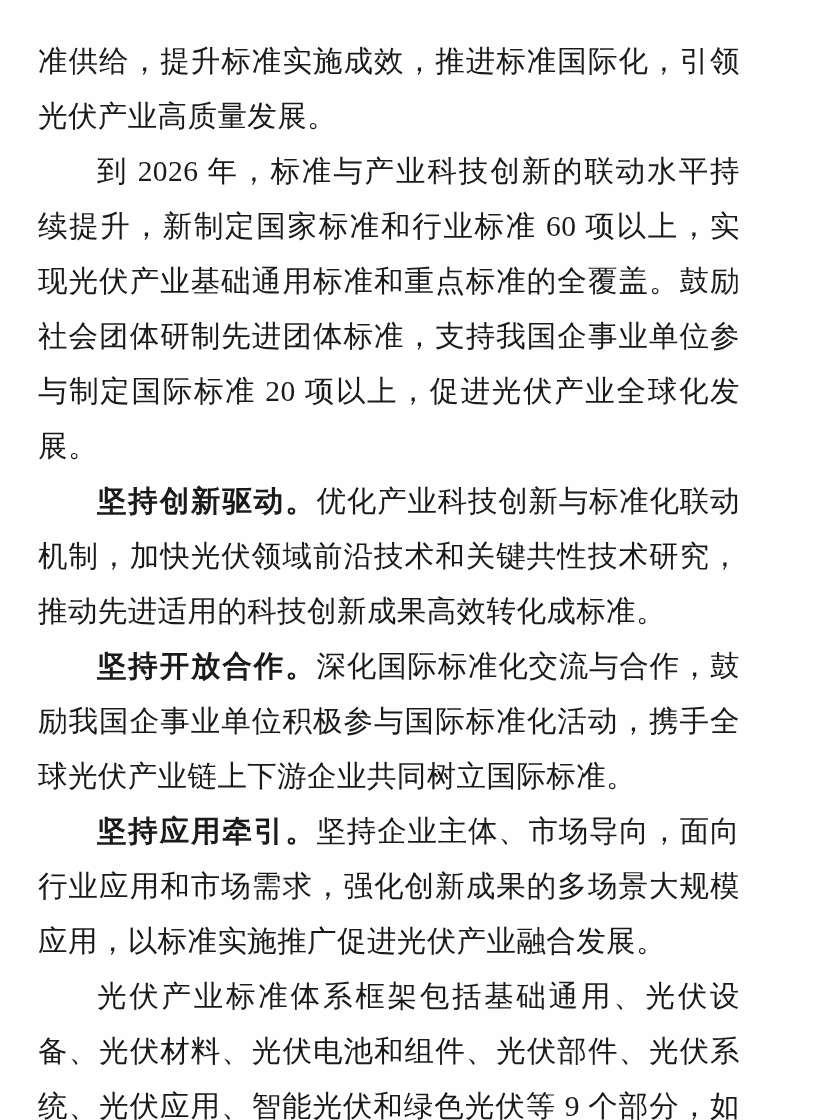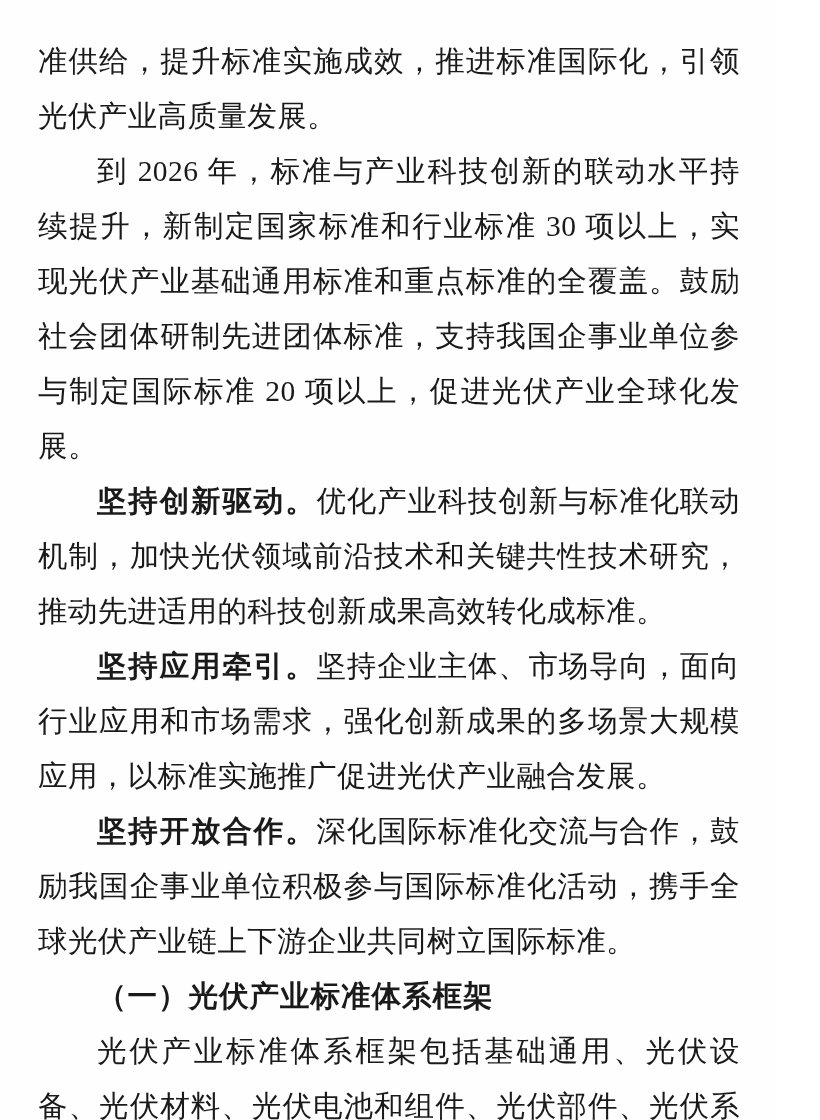--- a/index.html
+++ b/index.html
@@ -48,27 +48,26 @@
   }
 </style>
 </head>
 <body>
 
 <div class="page">
   <div class="doc-body">
 
     <p class="para">准供给，提升标准实施成效，推进标准国际化，引领光伏产业高质量发展。</p>
 
-    <p class="para indent">到 2026 年，标准与产业科技创新的联动水平持续提升，新制定国家标准和行业标准 30 项以上，实现光伏产业基础通用标准和重点标准的全覆盖。鼓励社会团体研制先进团体标准，支持我国企事业单位参与制定国际标准 20 项以上，促进光伏产业全球化发展。</p>
+    <p class="para indent">到 2026 年，标准与产业科技创新的联动水平持续提升，新制定国家标准和行业标准 60 项以上，实现光伏产业基础通用标准和重点标准的全覆盖。鼓励社会团体研制先进团体标准，支持我国企事业单位参与制定国际标准 20 项以上，促进光伏产业全球化发展。</p>
 
     <p class="para indent"><span class="lead">坚持创新驱动。</span><span>优化产业科技创新与标准化联动机制，加快光伏领域前沿技术和关键共性技术研究，推动先进适用的科技创新成果高效转化成标准。</span></p>
 
+    <p class="para indent"><span class="lead">坚持开放合作。</span><span>深化国际标准化交流与合作，鼓励我国企事业单位积极参与国际标准化活动，携手全球光伏产业链上下游企业共同树立国际标准。</span></p>
+
     <p class="para indent"><span class="lead">坚持应用牵引。</span><span>坚持企业主体、市场导向，面向行业应用和市场需求，强化创新成果的多场景大规模应用，以标准实施推广促进光伏产业融合发展。</span></p>
 
-    <p class="para indent"><span class="lead">坚持开放合作。</span><span>深化国际标准化交流与合作，鼓励我国企事业单位积极参与国际标准化活动，携手全球光伏产业链上下游企业共同树立国际标准。</span></p>
 
-
-    <p class="para heading">（一）光伏产业标准体系框架</p>
 
     <p class="para indent">光伏产业标准体系框架包括基础通用、光伏设备、光伏材料、光伏电池和组件、光伏部件、光伏系统、光伏应用、智能光伏和绿色光伏等 9 个部分，如图所示。</p>
 
   </div>
 </div>
 
 </body></html>

